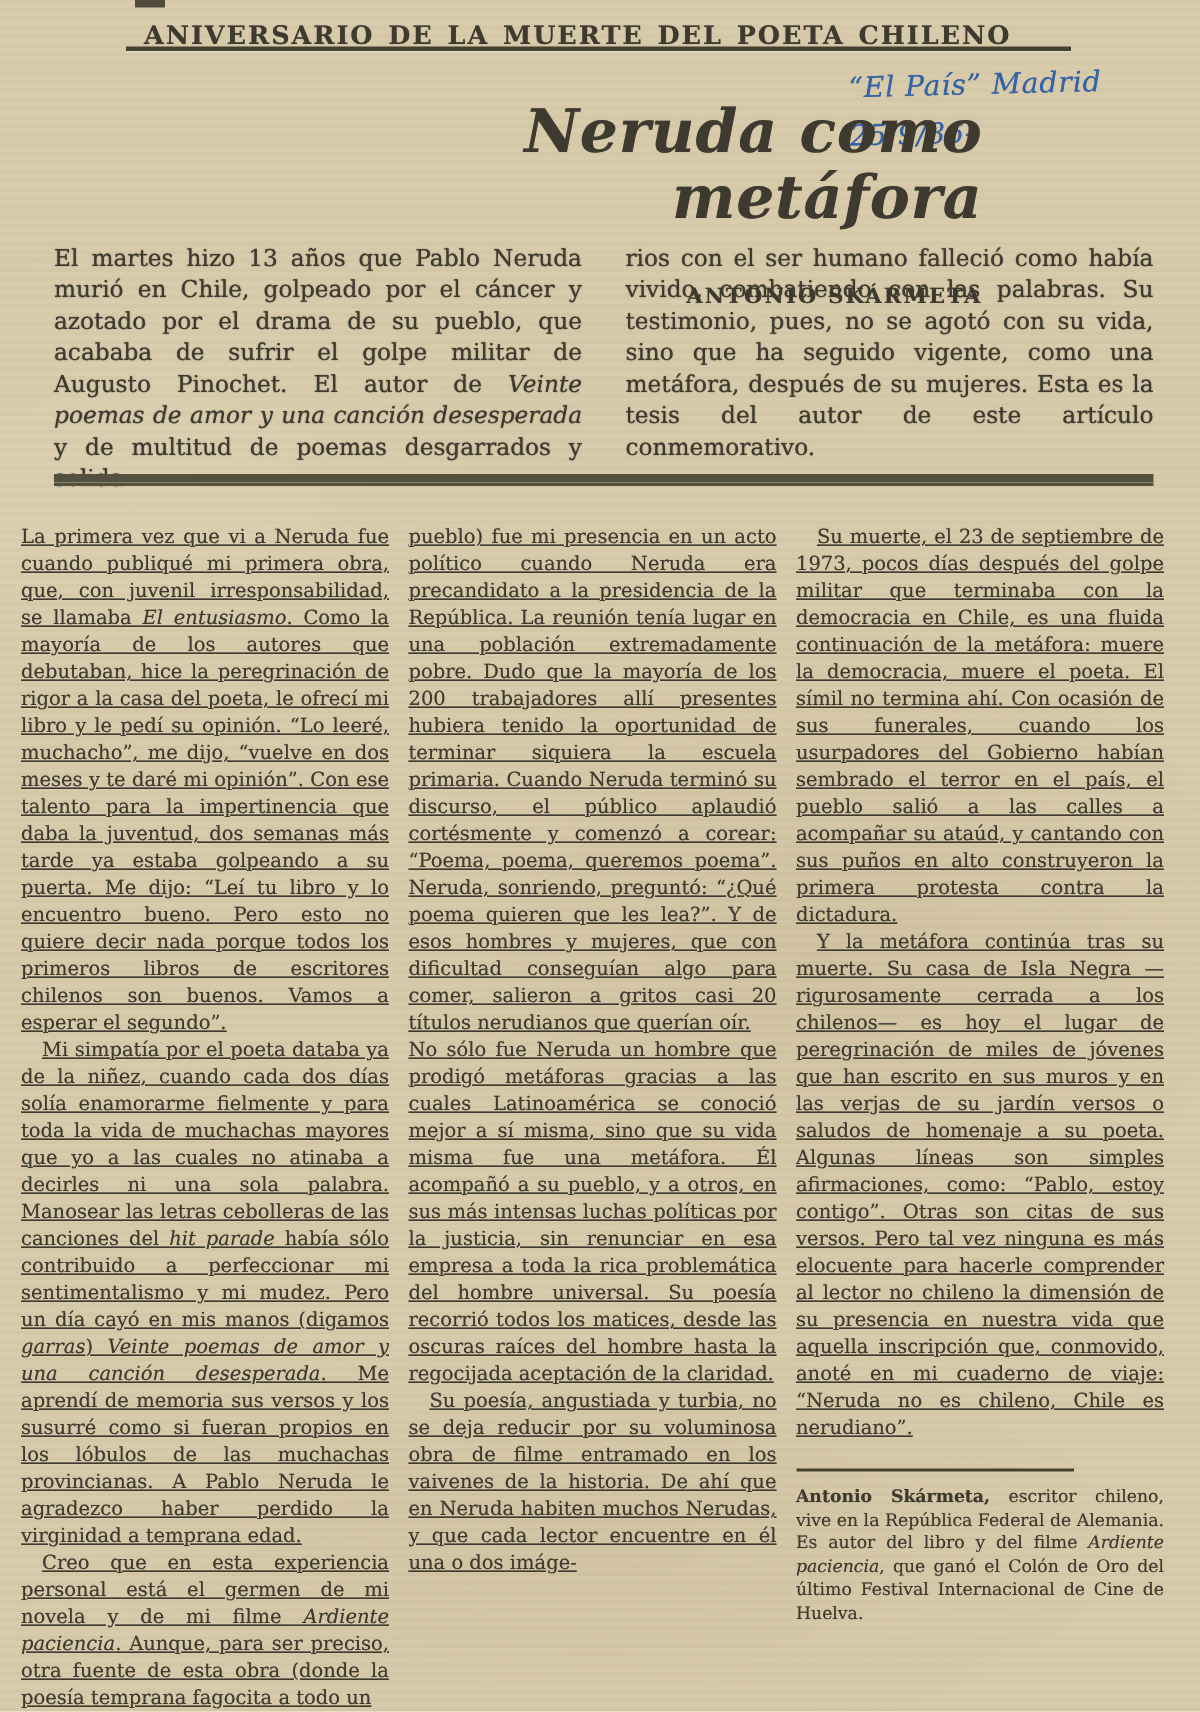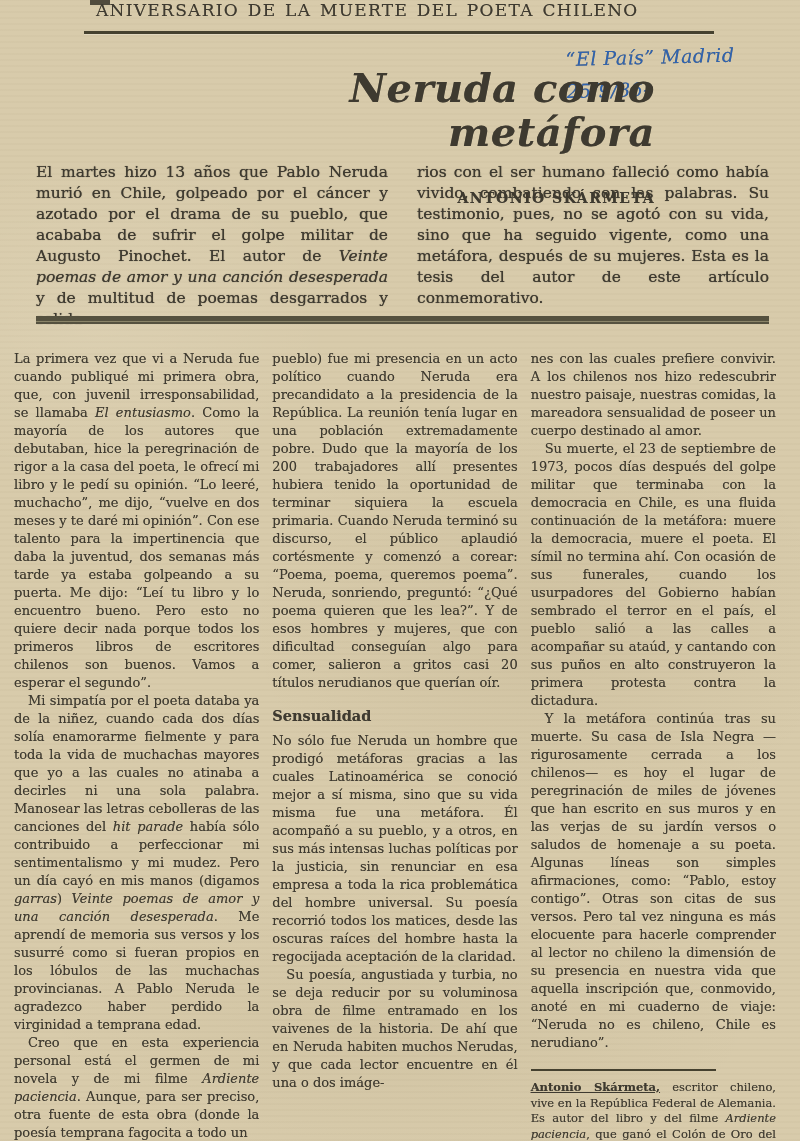--- a/index.html
+++ b/index.html
@@ -11,22 +11,22 @@
       radial-gradient(ellipse 340px 240px at 12% 28%, rgba(255,250,235,0.10), transparent 70%),
       radial-gradient(ellipse 420px 320px at 68% 55%, rgba(120,100,60,0.08), transparent 70%),
       radial-gradient(ellipse 500px 200px at 50% 90%, rgba(125,108,70,0.07), transparent 70%),
       repeating-linear-gradient(0deg, rgba(120,105,70,0.035) 0 2px, transparent 2px 6px);
     font-family:"DejaVu Serif","Liberation Serif",serif;
     color:#3e3a30;
     overflow:hidden;
   }
   .page *{text-shadow:0 0 0.45px rgba(62,56,44,0.55);}
   .kicker{
-    position:absolute;left:96px;top:0;
-    font-size:17px;font-weight:normal;letter-spacing:1.3px;word-spacing:2px;
+    position:absolute;left:96px;top:14px;
+    font-size:17px;font-weight:bold;letter-spacing:1.3px;word-spacing:2px;
     white-space:nowrap;
   }
   .kicker-rule{
     position:absolute;left:84px;top:31px;width:630px;height:2.5px;
     background:#45412f;box-shadow:0 1px 0 rgba(255,255,255,0.25);
   }
   .scan-mark{
     position:absolute;left:90px;top:0;width:20px;height:5px;background:#2e2b22;opacity:.8;
   }
   .headline-block{
@@ -55,21 +55,21 @@
   .lede-divider{
     position:absolute;left:36px;top:316px;width:733px;height:8px;
     background:linear-gradient(180deg,#55513f 0 5px,#8a8468 5px 6px,#55513f 6px 8px);
   }
   .body-cols{
     position:absolute;left:14px;top:350px;width:762px;
     display:flex;gap:13px;
     font-size:13px;line-height:18px;text-align:justify;
   }
   .col{flex:1;min-width:0;}
-  .col p{margin:0;}
+  .col p{margin:0;text-decoration:underline;}
   .col p.indent{text-indent:14px;}
   .subhead{
     font-weight:bold;font-size:14.5px;margin:15px 0 7px;text-align:left;
   }
   .bio-rule{
     width:185px;height:2px;background:#45412f;margin:17px 0 9px;
   }
   .bio{
     font-size:11.5px;line-height:15.5px;text-align:justify;
   }
@@ -102,26 +102,24 @@
   <div class="lede-divider"></div>
 
   <div class="body-cols">
     <div class="col">
       <p><span>La primera vez que vi a Neruda fue cuando publiqué mi primera obra, que, con juvenil irresponsabilidad, se llamaba </span><span style="font-style: italic;">El entusiasmo</span><span>. Como la mayoría de los autores que debutaban, hice la peregrinación de rigor a la casa del poeta, le ofrecí mi libro y le pedí su opinión. “Lo leeré, muchacho”, me dijo, “vuelve en dos meses y te daré mi opinión”. Con ese talento para la impertinencia que daba la juventud, dos semanas más tarde ya estaba golpeando a su puerta. Me dijo: “Leí tu libro y lo encuentro bueno. Pero esto no quiere decir nada porque todos los primeros libros de escritores chilenos son buenos. Vamos a esperar el segundo”.</span></p>
       <p class="indent"><span>Mi simpatía por el poeta databa ya de la niñez, cuando cada dos días solía enamorarme fielmente y para toda la vida de muchachas mayores que yo a las cuales no atinaba a decirles ni una sola palabra. Manosear las letras cebolleras de las canciones del </span><span style="font-style: italic;">hit parade</span><span> había sólo contribuido a perfeccionar mi sentimentalismo y mi mudez. Pero un día cayó en mis manos (digamos </span><span style="font-style: italic;">garras</span><span>) </span><span style="font-style: italic;">Veinte poemas de amor y una canción desesperada</span><span>. Me aprendí de memoria sus versos y los susurré como si fueran propios en los lóbulos de las muchachas provincianas. A Pablo Neruda le agradezco haber perdido la virginidad a temprana edad.</span></p>
       <p class="indent"><span>Creo que en esta experiencia personal está el germen de mi novela y de mi filme </span><span style="font-style: italic;">Ardiente paciencia</span><span>. Aunque, para ser preciso, otra fuente de esta obra (donde la poesía temprana fagocita a todo un</span></p>
     </div>
     <div class="col">
       <p><span>pueblo) fue mi presencia en un acto político cuando Neruda era precandidato a la presidencia de la República. La reunión tenía lugar en una población extremadamente pobre. Dudo que la mayoría de los 200 trabajadores allí presentes hubiera tenido la oportunidad de terminar siquiera la escuela primaria. Cuando Neruda terminó su discurso, el público aplaudió cortésmente y comenzó a corear: “Poema, poema, queremos poema”. Neruda, sonriendo, preguntó: “¿Qué poema quieren que les lea?”. Y de esos hombres y mujeres, que con dificultad conseguían algo para comer, salieron a gritos casi 20 títulos nerudianos que querían oír.</span></p>
-      <div class="subhead">Sensualidad</div>
       <p><span>No sólo fue Neruda un hombre que prodigó metáforas gracias a las cuales Latinoamérica se conoció mejor a sí misma, sino que su vida misma fue una metáfora. Él acompañó a su pueblo, y a otros, en sus más intensas luchas políticas por la justicia, sin renunciar en esa empresa a toda la rica problemática del hombre universal. Su poesía recorrió todos los matices, desde las oscuras raíces del hombre hasta la regocijada aceptación de la claridad.</span></p>
       <p class="indent"><span>Su poesía, angustiada y turbia, no se deja reducir por su voluminosa obra de filme entramado en los vaivenes de la historia. De ahí que en Neruda habiten muchos Nerudas, y que cada lector encuentre en él una o dos imáge-</span></p>
     </div>
     <div class="col">
-      <p><span>nes con las cuales prefiere convivir. A los chilenos nos hizo redescubrir nuestro paisaje, nuestras comidas, la mareadora sensualidad de poseer un cuerpo destinado al amor.</span></p>
       <p class="indent"><span>Su muerte, el 23 de septiembre de 1973, pocos días después del golpe militar que terminaba con la democracia en Chile, es una fluida continuación de la metáfora: muere la democracia, muere el poeta. El símil no termina ahí. Con ocasión de sus funerales, cuando los usurpadores del Gobierno habían sembrado el terror en el país, el pueblo salió a las calles a acompañar su ataúd, y cantando con sus puños en alto construyeron la primera protesta contra la dictadura.</span></p>
       <p class="indent"><span>Y la metáfora continúa tras su muerte. Su casa de Isla Negra —rigurosamente cerrada a los chilenos— es hoy el lugar de peregrinación de miles de jóvenes que han escrito en sus muros y en las verjas de su jardín versos o saludos de homenaje a su poeta. Algunas líneas son simples afirmaciones, como: “Pablo, estoy contigo”. Otras son citas de sus versos. Pero tal vez ninguna es más elocuente para hacerle comprender al lector no chileno la dimensión de su presencia en nuestra vida que aquella inscripción que, conmovido, anoté en mi cuaderno de viaje: “Neruda no es chileno, Chile es nerudiano”.</span></p>
       <div class="bio-rule"></div>
-      <div class="bio"><span style="font-weight: bold; text-decoration: underline;">Antonio Skármeta,</span><span> escritor chileno, vive en la República Federal de Alemania. Es autor del libro y del filme </span><span style="font-style: italic;">Ardiente paciencia</span><span>, que ganó el Colón de Oro del último Festival Internacional de Cine de Huelva.</span></div>
+      <div class="bio"><span style="font-weight: bold;">Antonio Skármeta,</span><span> escritor chileno, vive en la República Federal de Alemania. Es autor del libro y del filme </span><span style="font-style: italic;">Ardiente paciencia</span><span>, que ganó el Colón de Oro del último Festival Internacional de Cine de Huelva.</span></div>
     </div>
   </div>
 
 </div>
 
 </body></html>

